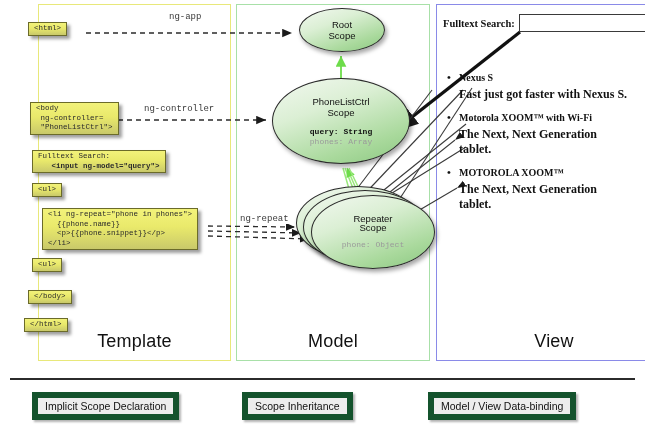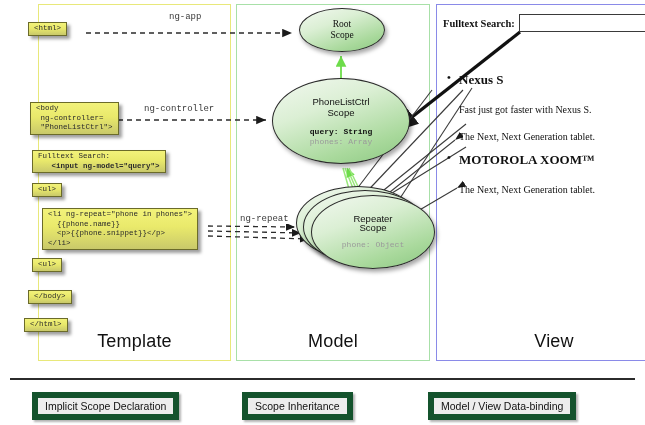--- a/index.html
+++ b/index.html
@@ -43,38 +43,38 @@
            background:linear-gradient(160deg,#f2f8f0 0%,#dbefd4 35%,#a9d99c 75%,#8cc882 100%);
            box-shadow:2px 3px 4px rgba(0,0,0,.35);
            display:flex;flex-direction:column;align-items:center;justify-content:center;
            text-align:center;box-sizing:border-box;}
   .ellipse .title{font-size:9.5px;line-height:11px;color:#111;}
   .ellipse .prop{font-family:"Liberation Mono","DejaVu Sans Mono",monospace;
                  font-size:8px;line-height:10px;}
   .prop-strong{color:#111;font-weight:bold;}
   .prop-dim{color:#9a9a9a;}
 
-  #el-root{left:299px;top:8px;width:86px;height:44px;font-family:Liberation Serif, serif;}
+  #el-root{left:299px;top:8px;width:86px;height:44px;}
   #el-ctrl{left:272px;top:78px;width:138px;height:86px;}
   #el-rep3{left:296px;top:186px;width:124px;height:74px;z-index:1;}
   #el-rep2{left:303px;top:190px;width:124px;height:74px;z-index:2;}
   #el-rep1{left:311px;top:195px;width:124px;height:74px;z-index:3;}
   #el-rep1 .title{margin-top:-2px;}
 
   
   #view-inner{position:absolute;left:443px;top:14px;width:188px;
               font-family:"Liberation Serif","DejaVu Serif",serif;color:#111;}
   .fulltext-row{display:flex;align-items:center;gap:4px;}
   .fulltext-label{font-size:10.5px;font-weight:bold;white-space:nowrap;}
   .fulltext-input{flex:1;height:14px;border:1px solid #3a3a3a;background:#fff;}
   .phone-list{margin:0;padding:0;list-style:none;margin-top:40px;}
   .phone-item{margin-bottom:4px;}
-  .phone-name{font-size:13px;font-weight:bold;position:relative;padding-left:16px;}
+  .phone-name{font-size:10px;font-weight:bold;position:relative;padding-left:16px;}
   .phone-name::before{content:"\2022";position:absolute;left:4px;top:-1px;font-size:11px;}
-  .phone-snippet{font-size:10px;font-weight:normal;padding-left:16px;margin-top:16px;margin-bottom:10px;}
+  .phone-snippet{font-size:12px;font-weight:bold;padding-left:16px;margin-top:4px;margin-bottom:10px;}
 
   
   .edge-label{position:absolute;font-family:"Liberation Mono","DejaVu Sans Mono",monospace;
               font-size:9px;color:#3a3a3a;background:#fff;padding:0 2px;}
   #lbl-ngapp{left:167px;top:12px;}
   #lbl-ngctrl{left:142px;top:104px;}
   #lbl-ngrepeat{left:238px;top:214px;}
 
   
   #legend{position:absolute;left:10px;top:378px;width:625px;height:42px;}
@@ -211,20 +211,21 @@
       <span class="fulltext-label">Fulltext Search:</span>
       <input class="fulltext-input" type="text" placeholder="" style="">
     </div>
 
     <ul class="phone-list">
       <li class="phone-item">
         <div class="phone-name">Nexus S</div>
         <div class="phone-snippet">Fast just got faster with Nexus S.</div>
       </li>
       <li class="phone-item">
+        <div class="phone-name">Motorola XOOM™  with Wi-Fi</div>
         <div class="phone-snippet">The Next, Next Generation tablet.</div>
       </li>
       <li class="phone-item">
         <div class="phone-name">MOTOROLA XOOM™</div>
         <div class="phone-snippet">The Next, Next Generation tablet.</div>
       </li>
     </ul>
   </div>
 
   <div id="legend">

